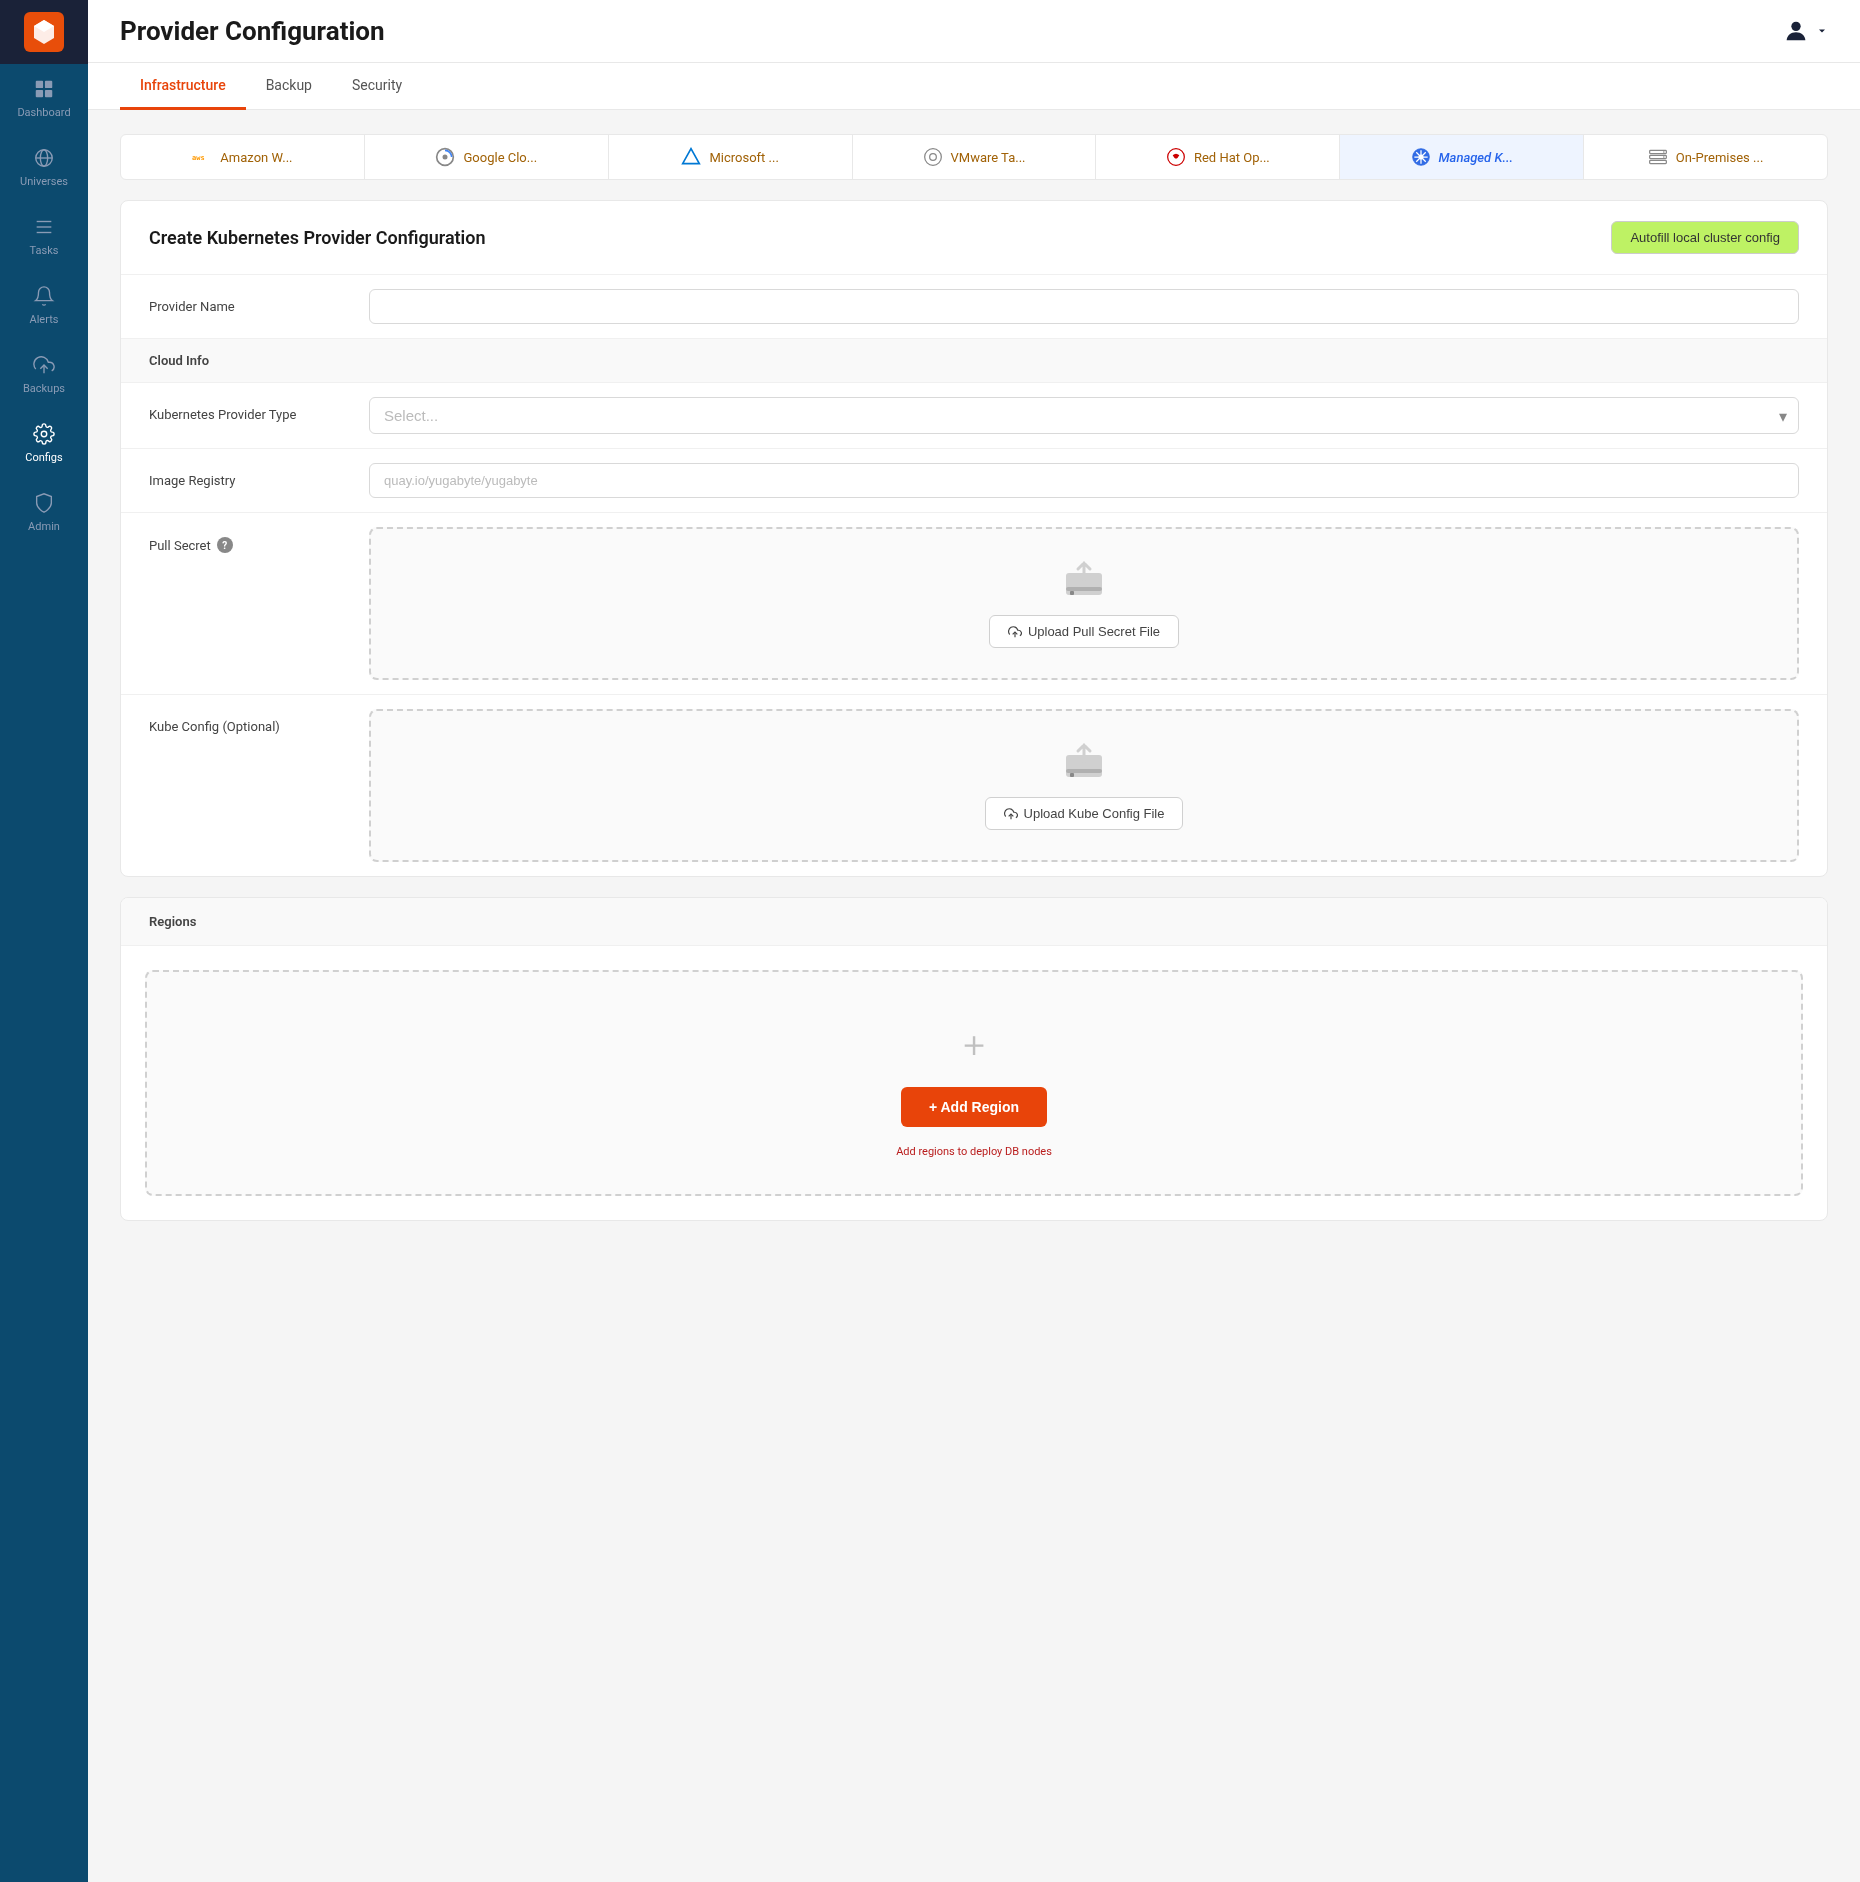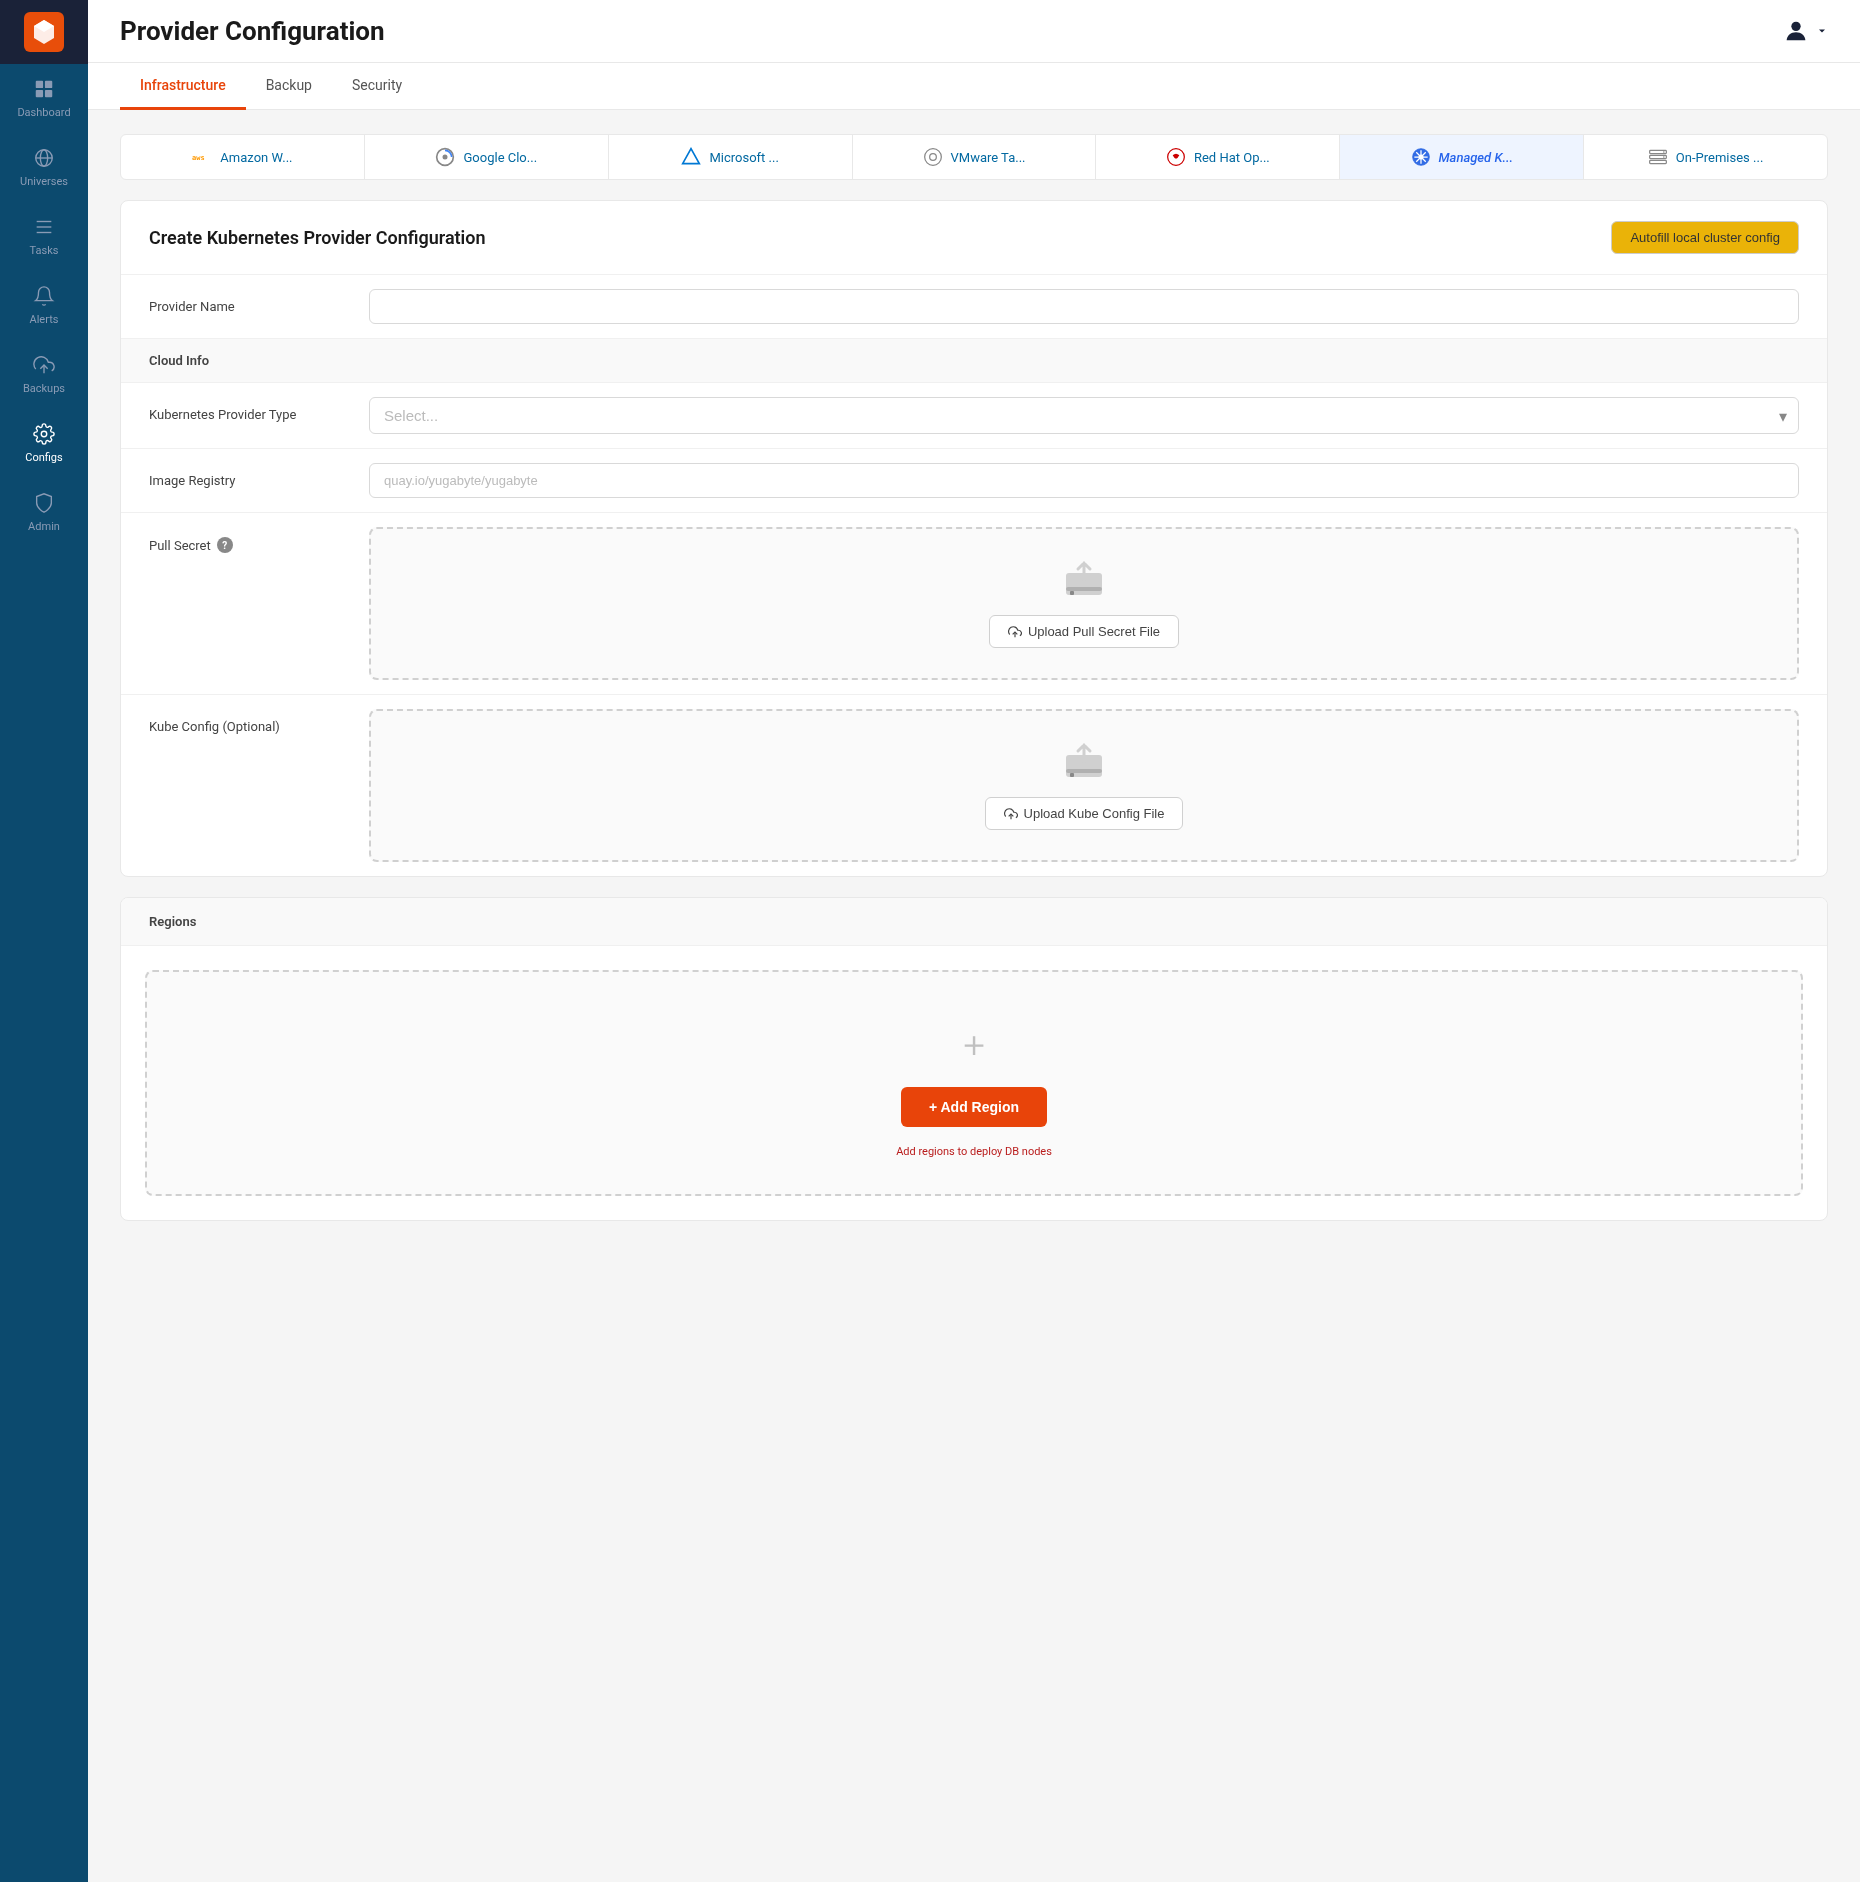--- a/index.html
+++ b/index.html
@@ -114,21 +114,21 @@
       margin-bottom: 20px;
       overflow: hidden;
     }
     .provider-tab {
       display: flex;
       align-items: center;
       gap: 8px;
       padding: 12px 18px;
       cursor: pointer;
       font-size: 13px;
-      color: #0369a1;
+      color: #a16207;
       border-right: 1px solid #e8e8e8;
       white-space: nowrap;
       flex: 1;
       justify-content: center;
     }
     .provider-tab:last-child { border-right: none; }
     .provider-tab.active { background: #eef4ff; color: #2563eb; font-weight: 500; font-style: italic; }
     .provider-tab .tab-icon { width: 20px; height: 20px; flex-shrink: 0; }
 
     
@@ -147,21 +147,21 @@
     }
     .form-card-title {
       font-size: 18px;
       font-weight: 600;
       color: #1a1a1a;
     }
     .autofill-btn {
       padding: 8px 18px;
       border: 1px solid #ccc;
       border-radius: 6px;
-      background: #eab308;
+      background: #bef264;
       cursor: pointer;
       font-size: 13px;
       color: #333;
     }
 
     
     .form-row {
       display: flex;
       align-items: flex-start;
       padding: 14px 28px;

